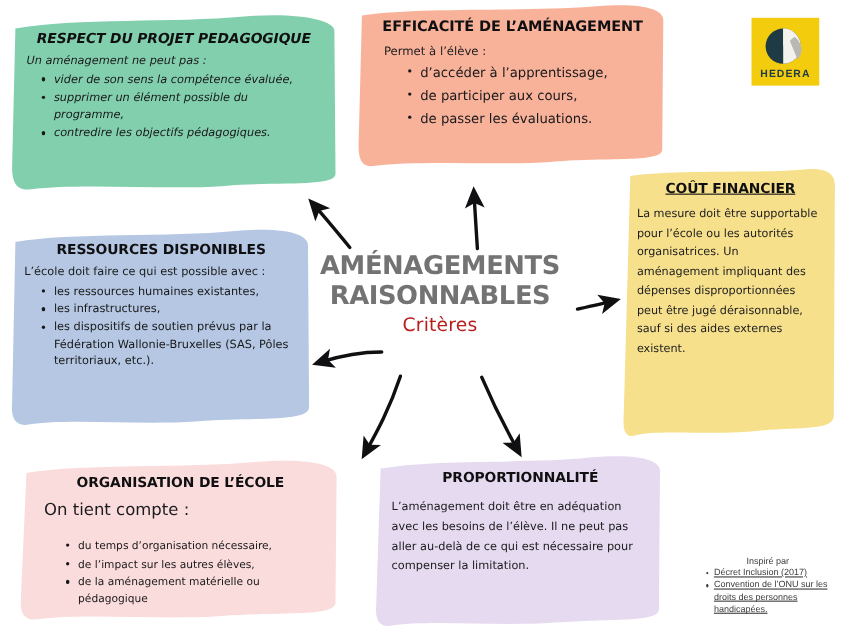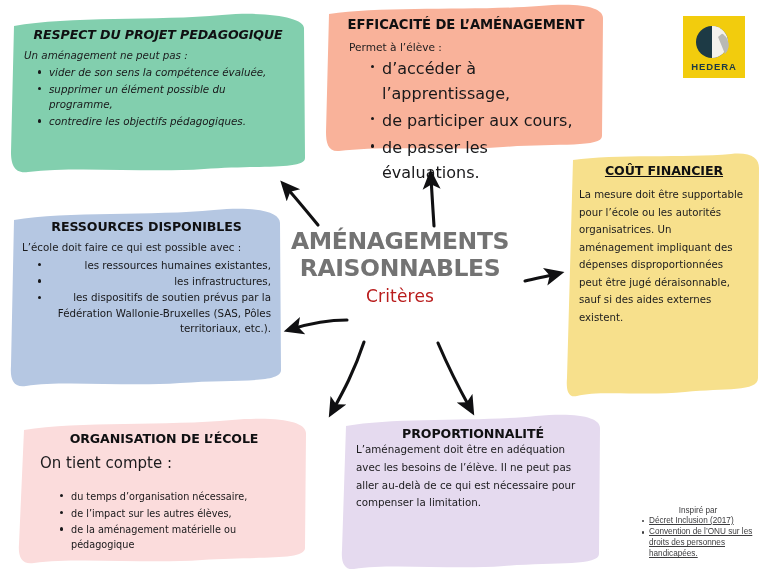--- a/index.html
+++ b/index.html
@@ -82,49 +82,49 @@
   #card-respect .card-title { font-size: 12.6px; margin-bottom: 7px; }
   #card-respect .card-intro { font-size: 10.3px; margin-bottom: 4px; }
   #card-respect ul.card-list { font-size: 10.3px; line-height: 1.52; padding-left: 12px; }
   #card-respect ul.card-list li { margin-bottom: 1px; }
 
   
   #card-efficacite { left: 325px; top: 4px; width: 280px; height: 152px; }
   #card-efficacite .content { padding: 14px 16px 8px 18px; }
   #card-efficacite .card-title { font-size: 13.2px; margin-bottom: 8px; }
   #card-efficacite .card-intro { font-size: 10.6px; margin-bottom: 4px; margin-left: 6px; }
-  #card-efficacite ul.card-list { font-size: 16px; line-height: 1.55; padding-left: 26px; }
+  #card-efficacite ul.card-list { font-size: 12px; line-height: 1.55; padding-left: 26px; }
   #card-efficacite ul.card-list li { margin-bottom: 2.5px; }
 
   
   #card-cout { left: 565px; top: 152px; width: 196px; height: 250px; }
   #card-cout .content { padding: 12px 12px 8px 14px; }
   #card-cout .card-title { font-size: 12.6px; margin-bottom: 8px; text-decoration: underline; }
   #card-cout .card-para { font-size: 10.2px; line-height: 1.72; }
 
   
   #card-ressources { left: 8px; top: 208px; width: 275px; height: 183px; }
   #card-ressources .content { padding: 12px 12px 8px 14px; }
   #card-ressources .card-title { font-size: 12.6px; margin-bottom: 6px; }
   #card-ressources .card-intro { font-size: 10.3px; line-height: 1.5; margin-bottom: 2px; }
   #card-ressources ul.card-list { font-size: 10.3px; line-height: 1.5; padding-left: 14px; }
-  #card-ressources ul.card-list li { margin-bottom: 1px; text-align: right; }
+  #card-ressources ul.card-list li { margin-bottom: 1px; }
 
   
   #card-organisation { left: 16px; top: 418px; width: 292px; height: 150px; }
   #card-organisation .content { padding: 14px 14px 8px 18px; }
   #card-organisation .card-title { font-size: 12.6px; margin-bottom: 8px; }
   #card-organisation .card-intro { font-size: 15px; margin-bottom: 17px; margin-left: 6px; }
   #card-organisation ul.card-list { font-size: 9.7px; line-height: 1.56; padding-left: 24px; }
   #card-organisation ul.card-list li { margin-bottom: 1.5px; }
 
   
   #card-proportionnalite { left: 340px; top: 414px; width: 262px; height: 158px; }
   #card-proportionnalite .content { padding: 13px 12px 8px 16px; }
-  #card-proportionnalite .card-title { font-size: 12.6px; margin-bottom: 0; }
+  #card-proportionnalite .card-title { font-size: 12.6px; margin-bottom: 12px; }
   #card-proportionnalite .card-para { font-size: 10.3px; line-height: 1.72; }
 
   
   #center-hub {
     position: absolute;
     left: 272px;
     top: 228px;
     width: 256px;
     height: 110px;
     text-align: center;

